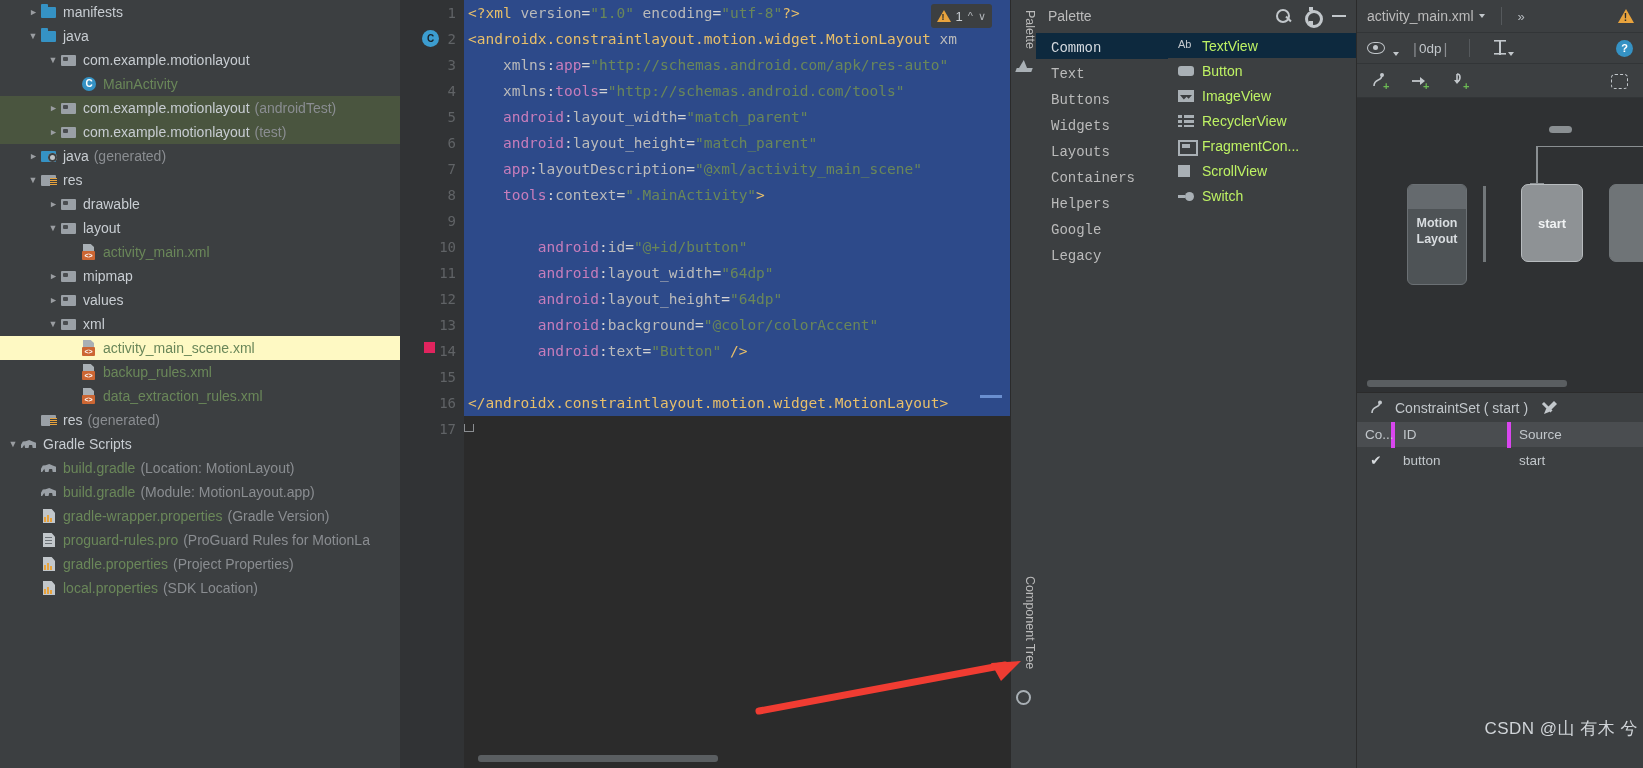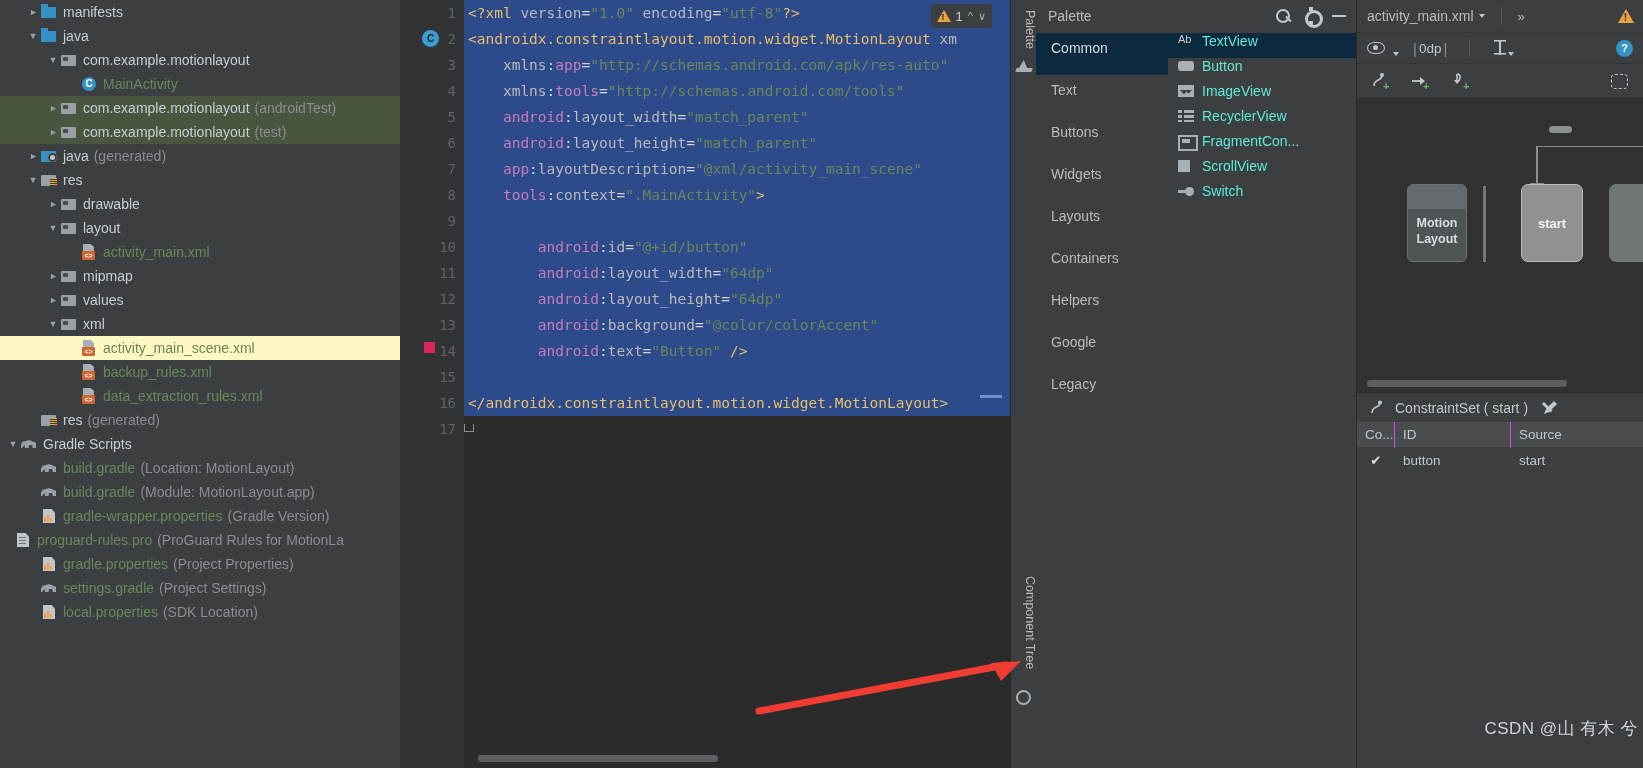--- a/index.html
+++ b/index.html
@@ -253,28 +253,28 @@
       linear-gradient(#c2c7cb,#c2c7cb) 0 0/4px 4px no-repeat,
       linear-gradient(#c2c7cb,#c2c7cb) 0 14px/4px 4px no-repeat;
   }
   .ic-minus::after {
     content:""; position:absolute; left:2px; top:8px; width:14px; height:2px;
     background:#c2c7cb;
   }
   .palette-body { flex: 1; display: flex; }
   .cat-col { width: 132px; background: #3c3f41; padding-top: 1px; }
   .cat {
-    height: 42px; line-height: 30px; padding-left: 15px;
-    font-size: 14px; color: #bbbbbb; cursor: pointer;
+    height: 26px; line-height: 30px; padding-left: 15px;
+    font-size: 14px; color: #bbbbbb; cursor: pointer; font-family: Liberation Mono, monospace;
   }
   .cat.active { background: #0d293e; color: #d6dbe0; }
   .item-col { flex: 1; background: #3c3f41; padding-top: 1px; }
   .pitem {
-    height: 25px; display: flex; 
-    padding-left: 10px; font-size: 14px; color: #5eead4; gap: 7px;
+    height: 25px; display: flex; align-items: center;
+    padding-left: 10px; font-size: 14px; color: #bef264; gap: 7px;
     cursor: pointer;
   }
   .pitem.active { background: #0d293e; }
   .pi {
     width: 17px; height: 15px; position: relative; flex: 0 0 17px;
   }
   .pi-ab::after {
     content:"Ab"; position:absolute; left:0; top:0; font-size:11px;
     color:#c4c9ce; font-family:"Liberation Sans", sans-serif;
   }
@@ -389,21 +389,21 @@
   .refresh-ico { margin-left:auto; width:20px; height:18px; position:relative; }
   .refresh-ico::before {
     content:""; position:absolute; left:2px; top:2px; width:15px; height:13px;
     border:1.6px dashed #c2c7cb; border-radius:4px;
   }
 
   .motion-canvas {
     position: relative; flex: 1; background: #2f3133; overflow: hidden;
   }
   .ml-box {
-    position:absolute; left: 50px; top: 86px; width: 60px; height: 78px;
+    position:absolute; left: 50px; top: 86px; width: 60px; height: 101px;
     background:#4e5356; border:1px solid #6b7074; border-radius:6px;
   }
   .ml-box .hdr { height: 24px; background:#656a6e; border-radius:5px 5px 0 0; }
   .ml-box .txt {
     color:#d9dde0; font-size:12.5px; font-weight:bold; text-align:center;
     line-height:16px; padding-top:6px;
   }
   .ml-sep {
     position:absolute; left: 126px; top: 88px; width: 3px; height: 76px; background:#72777a;
   }
@@ -445,21 +445,21 @@
   .cs-pen::before {
     content:""; position:absolute; left:2px; top:2px; width:12px; height:3px;
     background:#c2c7cb; transform: rotate(45deg); transform-origin: 0 0;
   }
   .cs-table { width:100%; }
   .cs-thead {
     display:flex; height:26px; align-items:center;
     background:#4a4d50; font-size:13.5px; color:#c2c7cb;
     border-bottom:1px solid #3c3f41;
   }
-  .cs-th { padding-left:8px; border-right:1px solid #d946ef; height:26px; line-height:26px; }
+  .cs-th { padding-left:8px; border-right:4px solid #d946ef; height:26px; line-height:26px; }
   .cs-th.c0 { width:38px; }
   .cs-th.c1 { width:116px; }
   .cs-th.c2 { flex:1; border-right:none; }
   .cs-trow { display:flex; height:26px; align-items:center; font-size:13.5px; color:#c2c7cb; }
   .cs-td { padding-left:8px; height:26px; line-height:26px; }
   .cs-td.c0 { width:38px; text-align:center; padding-left:0; color:#d7dbde; }
   .cs-td.c1 { width:116px; }
   .cs-td.c2 { flex:1; }
   .cs-rest { flex:1; background:#3c3f41; position:relative; }
 
@@ -639,43 +639,35 @@
           <span class="sub">(Module: MotionLayout.app)</span>
         </div>
         <div class="tree-row" style="padding-left: 26px;">
           <span class="arrow no">
             <span class="chev">▼</span>
           </span>
           <span class="ico ic-props"></span>
           <span class="lbl green">gradle-wrapper.properties</span>
           <span class="sub">(Gradle Version)</span>
         </div>
-        <div class="tree-row" style="">
+        <div class="tree-row" style="padding-left: 26px;">
           <span class="arrow no">
             <span class="chev">▼</span>
           </span>
           <span class="ico ic-pro"></span>
           <span class="lbl green">proguard-rules.pro</span>
           <span class="sub">(ProGuard Rules for MotionLa</span>
         </div>
         <div class="tree-row" style="padding-left: 26px;">
           <span class="arrow no">
             <span class="chev">▼</span>
           </span>
           <span class="ico ic-props"></span>
           <span class="lbl green">gradle.properties</span>
           <span class="sub">(Project Properties)</span>
-        </div>
-        <div class="tree-row" style="padding-left: 26px;">
-          <span class="arrow no">
-            <span class="chev">▼</span>
-          </span>
-          <span class="ico ic-gradle"></span>
-          <span class="lbl green">settings.gradle</span>
-          <span class="sub">(Project Settings)</span>
         </div>
         <div class="tree-row" style="padding-left: 26px;">
           <span class="arrow no">
             <span class="chev">▼</span>
           </span>
           <span class="ico ic-props"></span>
           <span class="lbl green">local.properties</span>
           <span class="sub">(SDK Location)</span>
         </div>
       </div>

